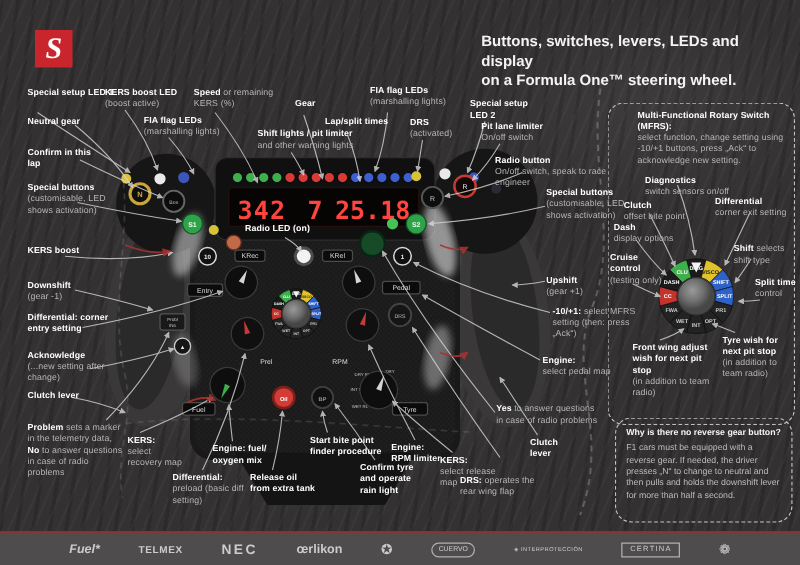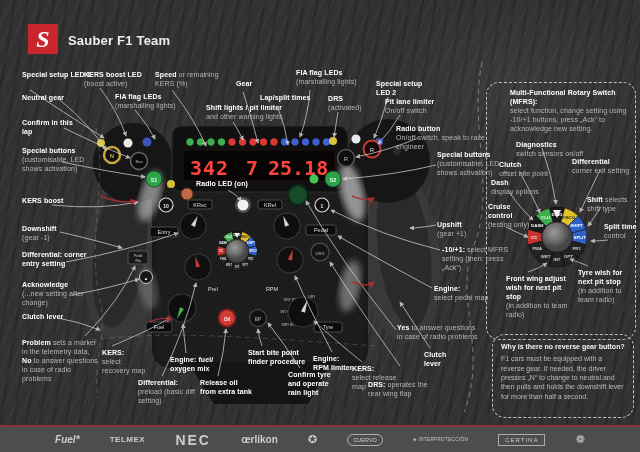--- a/index.html
+++ b/index.html
@@ -24,37 +24,40 @@
   .dashbox{position:absolute;z-index:3;border:1px dashed #c9c9c9;border-radius:13px;opacity:.95;}
   .panel{left:486px;top:82px;width:148px;height:256px;}
   .revbox{left:492px;top:334px;width:142px;height:84px;padding:7px 8px;box-sizing:border-box;}
   .revbox b{display:block;font-size:7px;color:#fff;line-height:1.3;}
   .revbox .sub{display:block;margin-top:3px;font-size:7px;color:#c2c1c1;line-height:1.35;}
   .footer{position:absolute;left:0;right:0;bottom:0;height:25px;z-index:5;background:#4f4c4d;
      border-top:2px solid #8a3434;display:flex;align-items:center;justify-content:space-around;padding:0 40px;}
   .logo{color:#d8d7d6;opacity:.92;white-space:nowrap;}
   .lg-claro{font-style:italic;font-weight:bold;font-size:10px;}
   .lg-telmex{font-weight:bold;font-size:8px;letter-spacing:.5px;text-align:right;}
-  .lg-nec{font-weight:bold;font-size:14px;letter-spacing:2px;}
+  .lg-nec{font-weight:bold;font-size:11px;letter-spacing:2px;}
   .lg-oerlikon{font-weight:bold;font-size:10px;}
   .lg-crest{font-size:11px;}
   .lg-cuervo{font-size:5.5px;border:1px solid #b9b8b8;border-radius:8px;padding:2px 5px;}
   .lg-inter{font-size:4.5px;letter-spacing:.4px;}
   .lg-certina{font-size:6px;border:1px solid #b9b8b8;padding:2px 6px;letter-spacing:1px;}
   .lg-emblem{font-size:11px;}
 </style>
 </head>
 <body>
 
 <div class="stage">
 
   <div class="hdr-logo">
       <span>S</span>
     </div>
-  <div class="team">Sauber F1 Team</div>
+  <div class="title">
+    <span>Buttons, switches, levers, LEDs and display</span><br>
+    <span>on a Formula One™ steering wheel.</span>
+  </div>
 
   <svg class="layer" width="640" height="452" viewBox="0 0 640 452">
     <defs>
       <marker id="ah" viewBox="0 0 6 6" refX="5" refY="3" markerWidth="5.5" markerHeight="5.5" orient="auto">
         <path d="M0,0 L6,3 L0,6 z" fill="#d9d9d9"></path>
         </marker>
       <marker id="ahr" viewBox="0 0 6 6" refX="5" refY="3" markerWidth="5" markerHeight="5" orient="auto">
         <path d="M0,0 L6,3 L0,6 z" fill="#a83230"></path>
         </marker>
       <pattern id="carbon" width="4" height="4" patternUnits="userSpaceOnUse">

